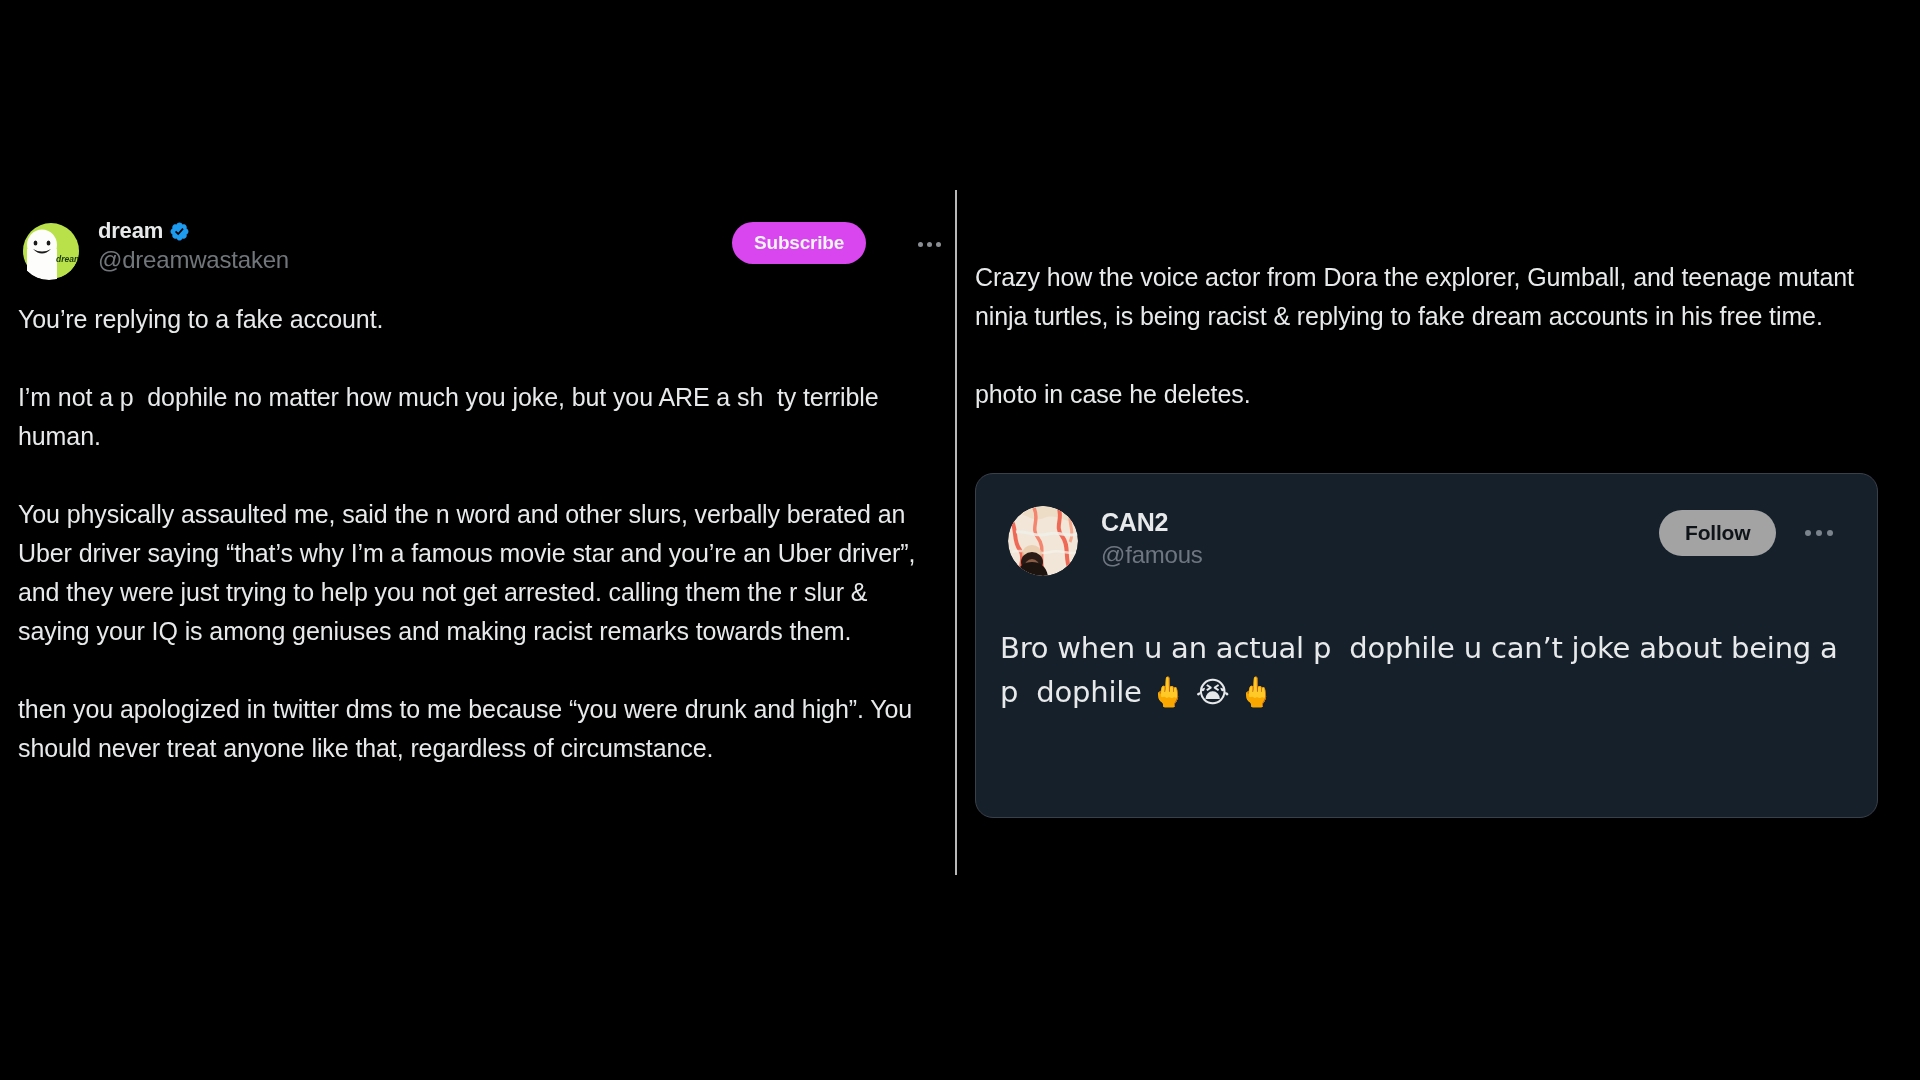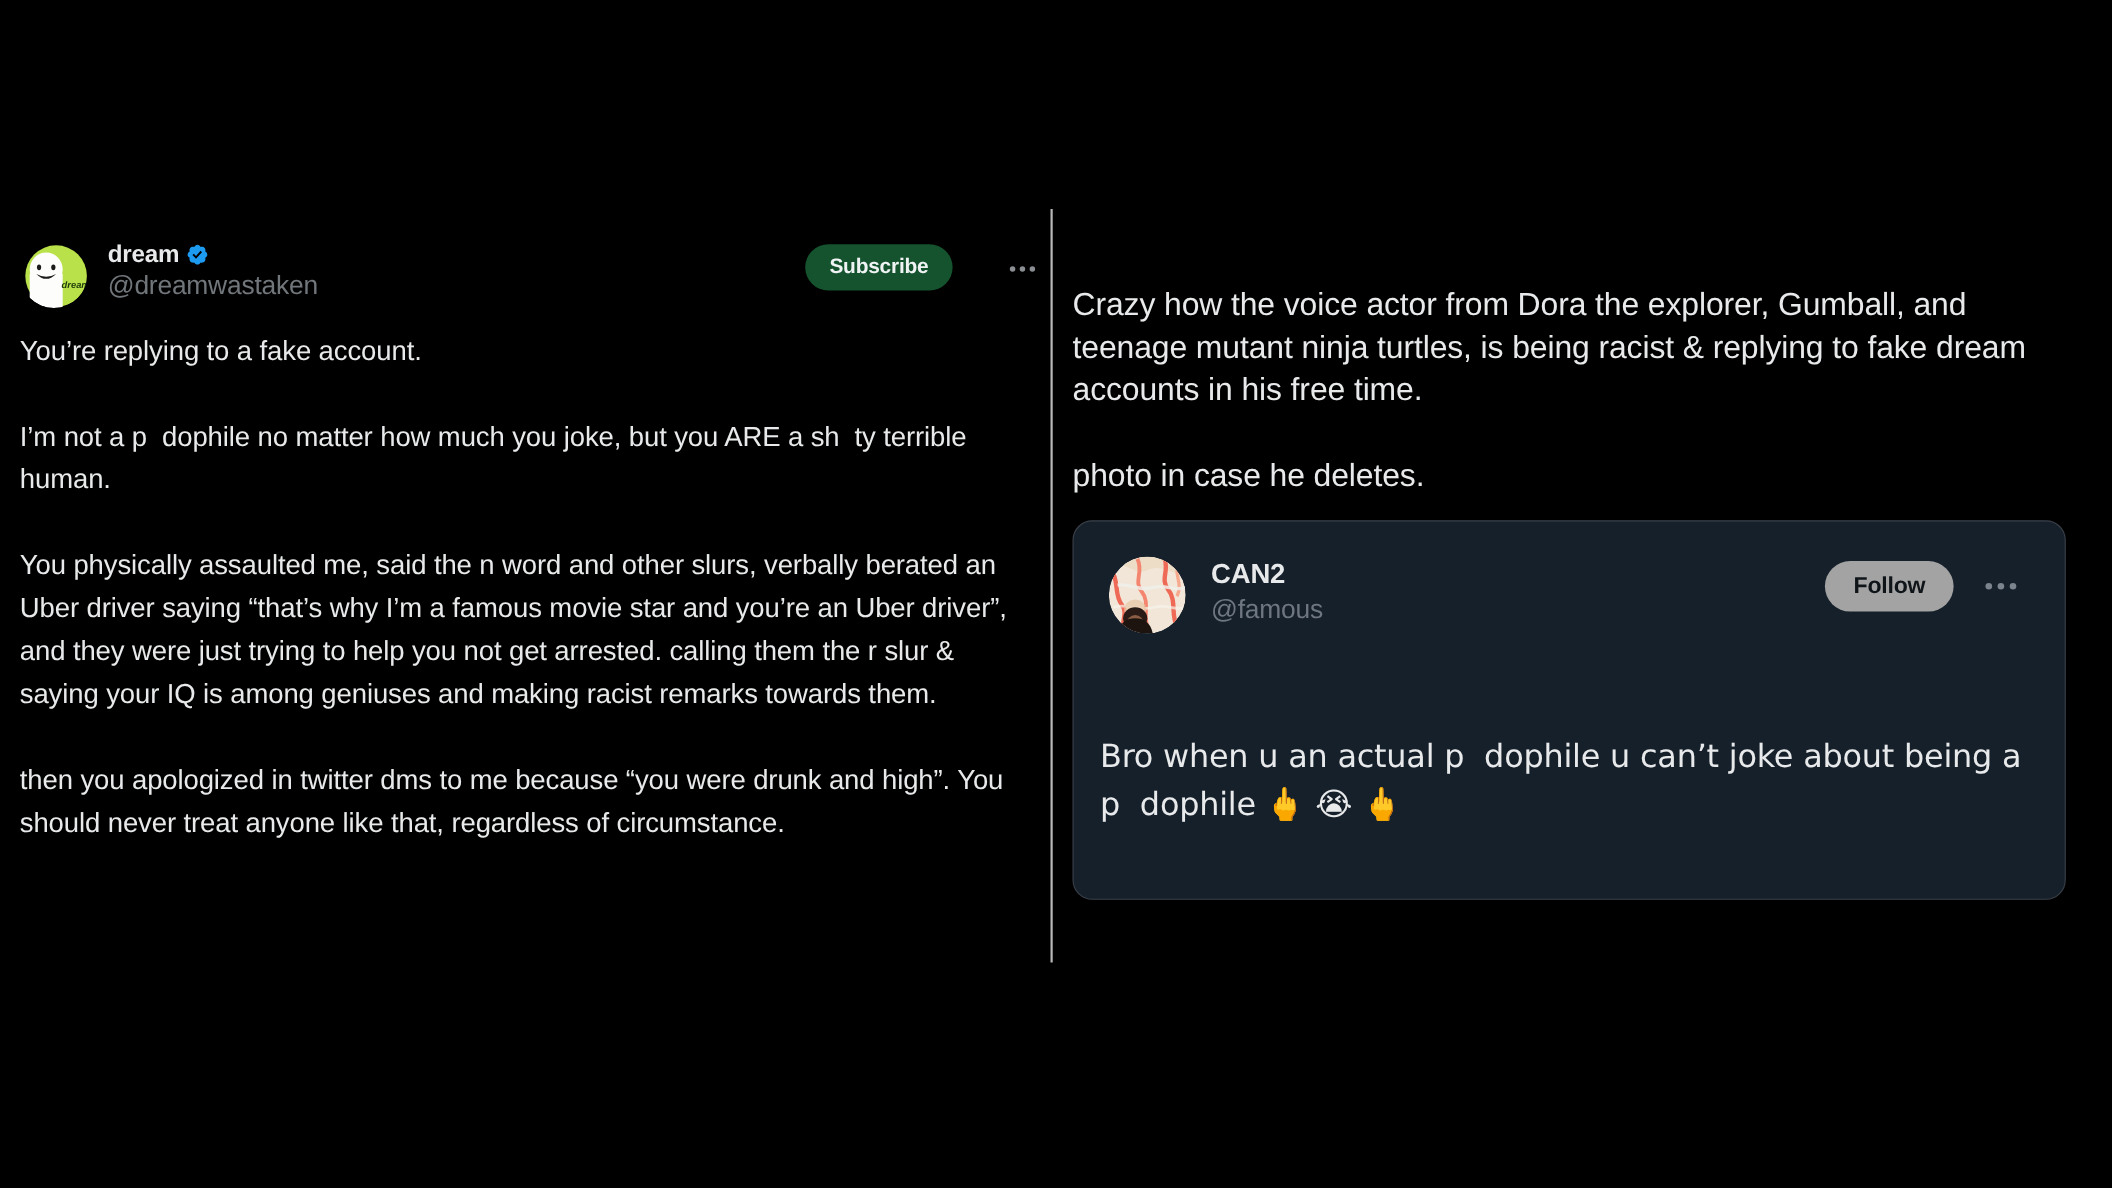--- a/index.html
+++ b/index.html
@@ -92,21 +92,21 @@
     margin-top: 2px;
     letter-spacing: -0.2px;
   }
 
   .subscribe-btn {
     position: absolute;
     left: 714px;
     top: 4px;
     height: 42px;
     padding: 0 22px;
-    background: #14532d;
+    background: #d946ef;
     color: #eff3f4;
     border: none;
     border-radius: 21px;
     font-family: inherit;
     font-size: 19px;
     font-weight: bold;
     letter-spacing: -0.2px;
     cursor: pointer;
     display: flex;
     align-items: center;
@@ -153,21 +153,21 @@
     top: 0px;
     width: 945px;
     height: 1080px;
   }
 
   .right-text {
     position: absolute;
     left: 0px;
     top: 258px;
     width: 910px;
-    font-size: 29px;
+    font-size: 25px;
     line-height: 39px;
     color: #e7e9ea;
     letter-spacing: -0.1px;
     white-space: pre-wrap;
     word-wrap: break-word;
   }
 
   
   .quote-card {
     position: absolute;
@@ -268,21 +268,20 @@
     left: 24px;
     top: 152px;
     width: 855px;
     font-size: 29px;
     line-height: 44px;
     color: #e7e9ea;
     letter-spacing: -0.2px;
     white-space: pre-wrap;
     word-wrap: break-word;
     font-family: "DejaVu Sans", "Liberation Sans", sans-serif;
-    margin-top: 39px;
   }
 </style>
 </head>
 <body>
 
 <div class="divider"></div>
 
 <div class="left-pane">
 
   <div class="tweet-header">

